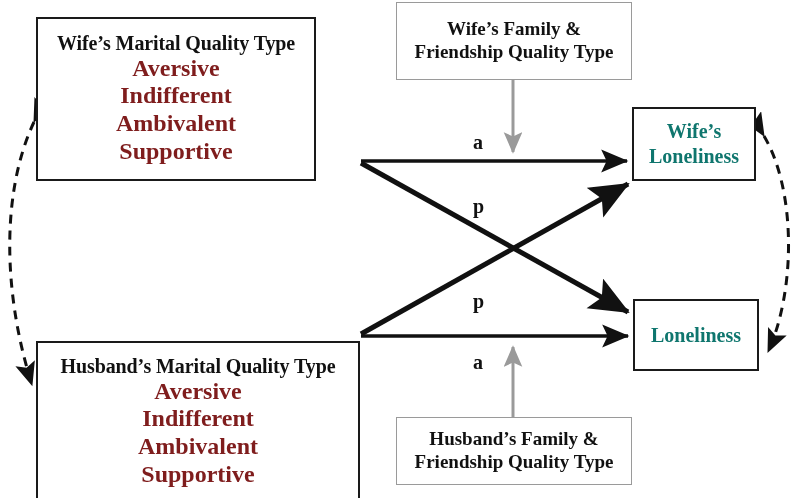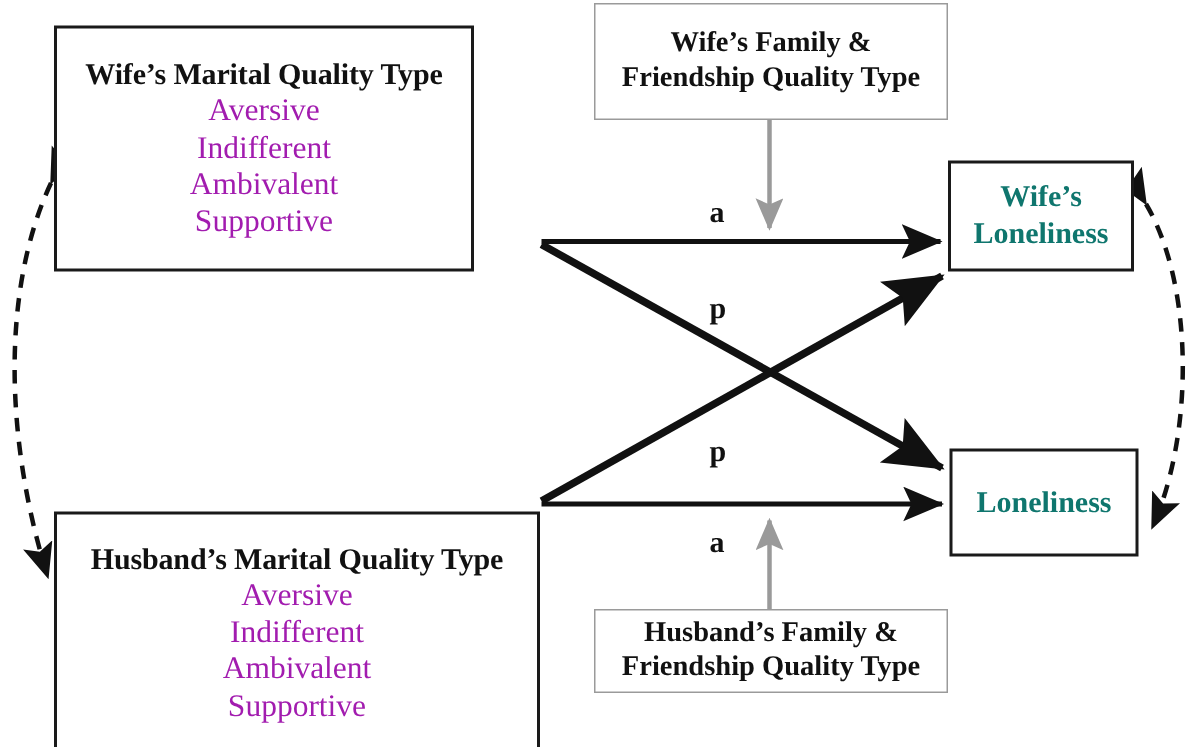--- a/index.html
+++ b/index.html
@@ -35,24 +35,24 @@
     border: 1.5px solid #9a9a9a;
   }
   .box-title {
     font-weight: bold;
     font-size: 20px;
     line-height: 1.12;
     color: #111111;
     letter-spacing: -0.1px;
   }
   .box-item {
-    font-size: 21px;
+    font-size: 24px;
     line-height: 1.16;
-    color: #a21caf;
-    font-weight: normal;
+    color: #7f1d1d;
+    font-weight: bold;
   }
   .lonely-line {
     font-weight: bold;
     font-size: 20px;
     line-height: 1.25;
     color: #0f766e;
   }
   .fam-line {
     font-weight: bold;
     font-size: 19px;
@@ -126,21 +126,21 @@
     <div class="box-item">Indifferent</div>
     <div class="box-item">Ambivalent</div>
     <div class="box-item">Supportive</div>
   </div>
 
   <div class="box box-light" style="left:396px; top:2px; width:236px; height:78px;">
     <div class="fam-line">Wife’s Family &amp;</div>
     <div class="fam-line">Friendship Quality Type</div>
   </div>
 
-  <div class="box box-light" style="left:396px; top:406px; width:236px; height:56px;">
+  <div class="box box-light" style="left:396px; top:417px; width:236px; height:68px;">
     <div class="fam-line">Husband’s Family &amp;</div>
     <div class="fam-line">Friendship Quality Type</div>
   </div>
 
   <div class="box box-dark" style="left:632px; top:107px; width:124px; height:74px;">
     <div class="lonely-line">Wife’s</div>
     <div class="lonely-line">Loneliness</div>
   </div>
 
   <div class="box box-dark" style="left:633px; top:299px; width:126px; height:72px;">

